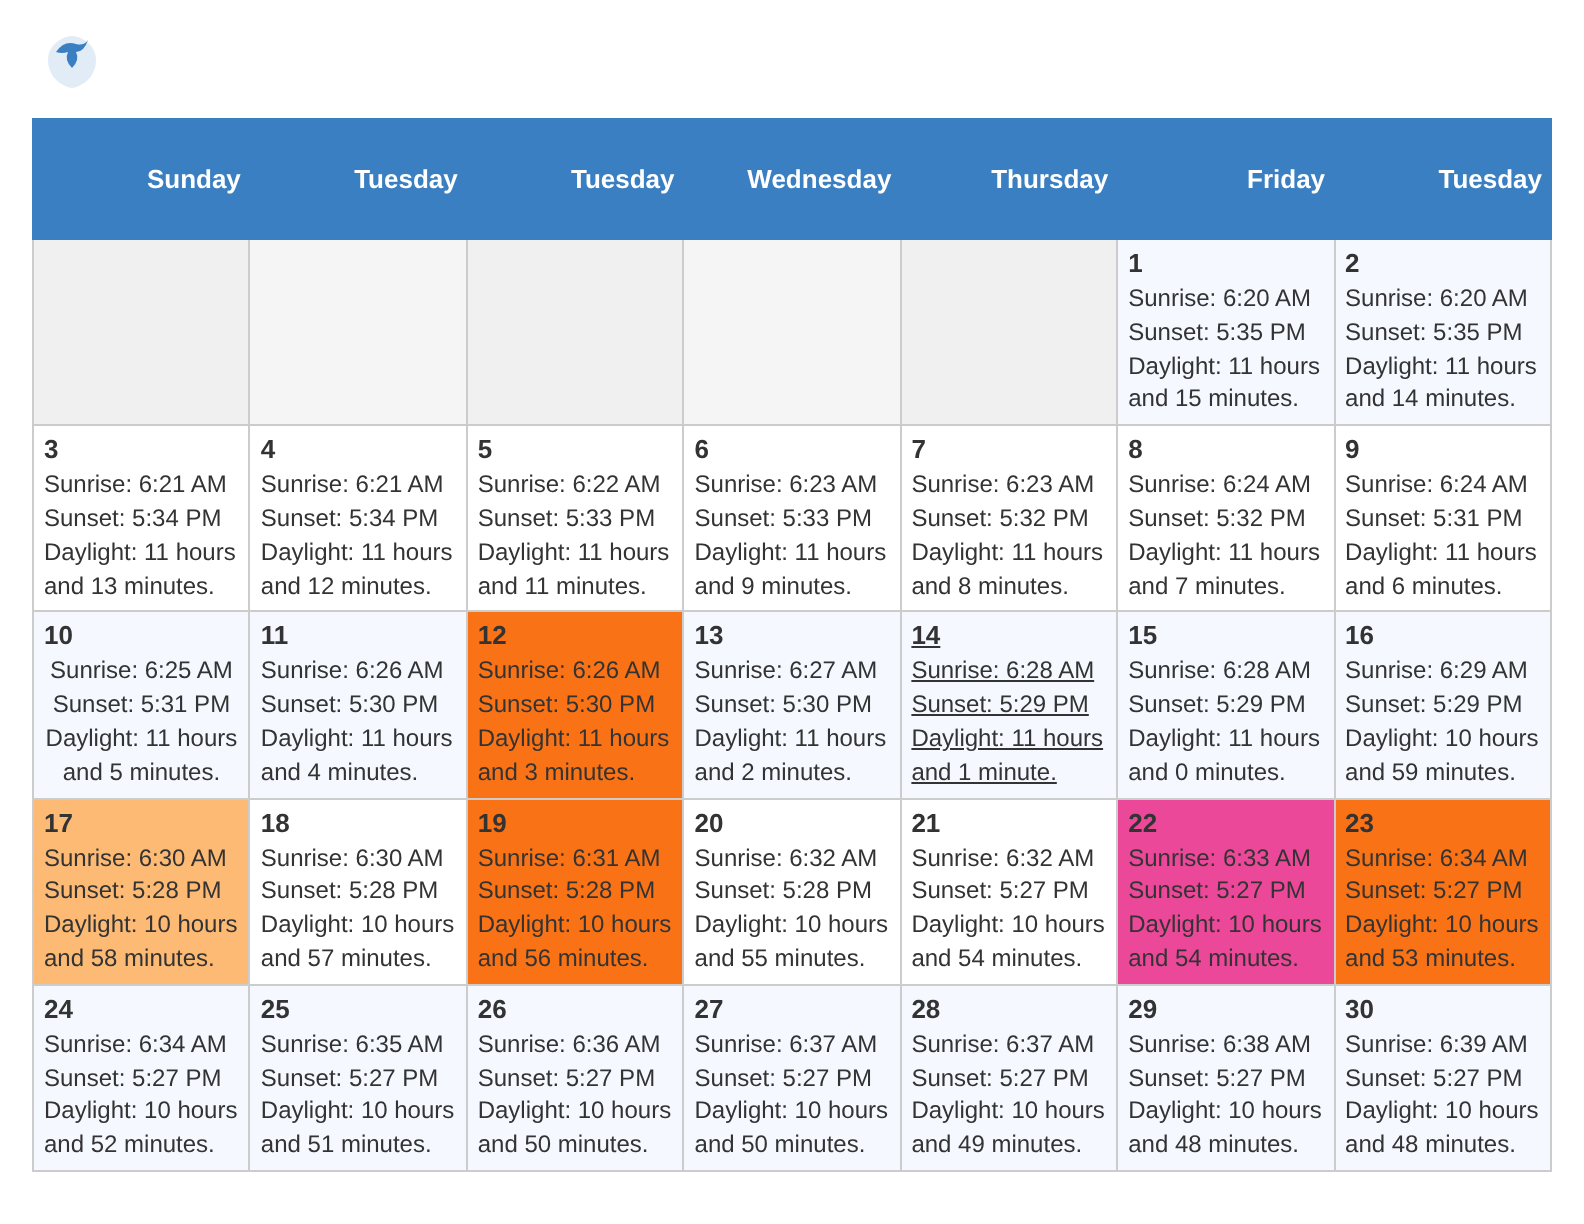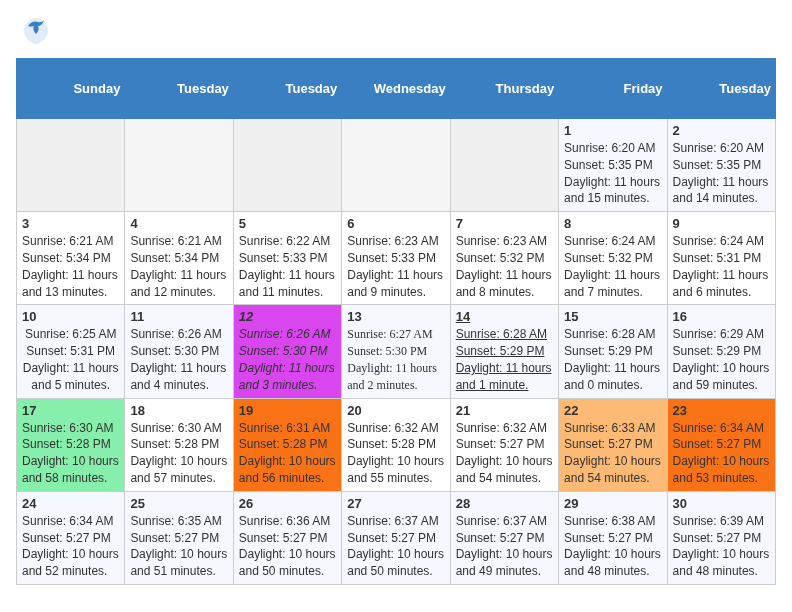--- a/index.html
+++ b/index.html
@@ -198,30 +198,30 @@
 Daylight: 11 hours
 and 5 minutes.</div>
         </td>
         <td style="background: rgb(245, 248, 255);">
           <span class="day-num">11</span>
           <div class="day-info" style="white-space: pre-line;">Sunrise: 6:26 AM
 Sunset: 5:30 PM
 Daylight: 11 hours
 and 4 minutes.</div>
         </td>
-        <td style="background: #d946ef; font-style: italic;">
+        <td style="background: #f97316;">
           <span class="day-num">12</span>
           <div class="day-info" style="white-space: pre-line;">Sunrise: 6:26 AM
 Sunset: 5:30 PM
 Daylight: 11 hours
 and 3 minutes.</div>
         </td>
         <td style="background: rgb(245, 248, 255);">
           <span class="day-num">13</span>
-          <div class="day-info" style="white-space: pre-line; font-family: Liberation Serif, serif;">Sunrise: 6:27 AM
+          <div class="day-info" style="white-space: pre-line;">Sunrise: 6:27 AM
 Sunset: 5:30 PM
 Daylight: 11 hours
 and 2 minutes.</div>
         </td>
         <td style="background: rgb(245, 248, 255); text-decoration: underline;">
           <span class="day-num">14</span>
           <div class="day-info" style="white-space: pre-line;">Sunrise: 6:28 AM
 Sunset: 5:29 PM
 Daylight: 11 hours
 and 1 minute.</div>
@@ -235,21 +235,21 @@
         </td>
         <td style="background: rgb(245, 248, 255);">
           <span class="day-num">16</span>
           <div class="day-info" style="white-space: pre-line;">Sunrise: 6:29 AM
 Sunset: 5:29 PM
 Daylight: 10 hours
 and 59 minutes.</div>
         </td>
       </tr>
       <tr>
-        <td style="background: #86efac;">
+        <td style="background: #fdba74;">
           <span class="day-num">17</span>
           <div class="day-info" style="white-space: pre-line;">Sunrise: 6:30 AM
 Sunset: 5:28 PM
 Daylight: 10 hours
 and 58 minutes.</div>
         </td>
         <td style="background: rgb(255, 255, 255);">
           <span class="day-num">18</span>
           <div class="day-info" style="white-space: pre-line;">Sunrise: 6:30 AM
 Sunset: 5:28 PM
@@ -270,21 +270,21 @@
 Daylight: 10 hours
 and 55 minutes.</div>
         </td>
         <td style="background: rgb(255, 255, 255);">
           <span class="day-num">21</span>
           <div class="day-info" style="white-space: pre-line;">Sunrise: 6:32 AM
 Sunset: 5:27 PM
 Daylight: 10 hours
 and 54 minutes.</div>
         </td>
-        <td style="background: #fdba74;">
+        <td style="background: #ec4899;">
           <span class="day-num">22</span>
           <div class="day-info" style="white-space: pre-line;">Sunrise: 6:33 AM
 Sunset: 5:27 PM
 Daylight: 10 hours
 and 54 minutes.</div>
         </td>
         <td style="background: #f97316;">
           <span class="day-num">23</span>
           <div class="day-info" style="white-space: pre-line;">Sunrise: 6:34 AM
 Sunset: 5:27 PM

